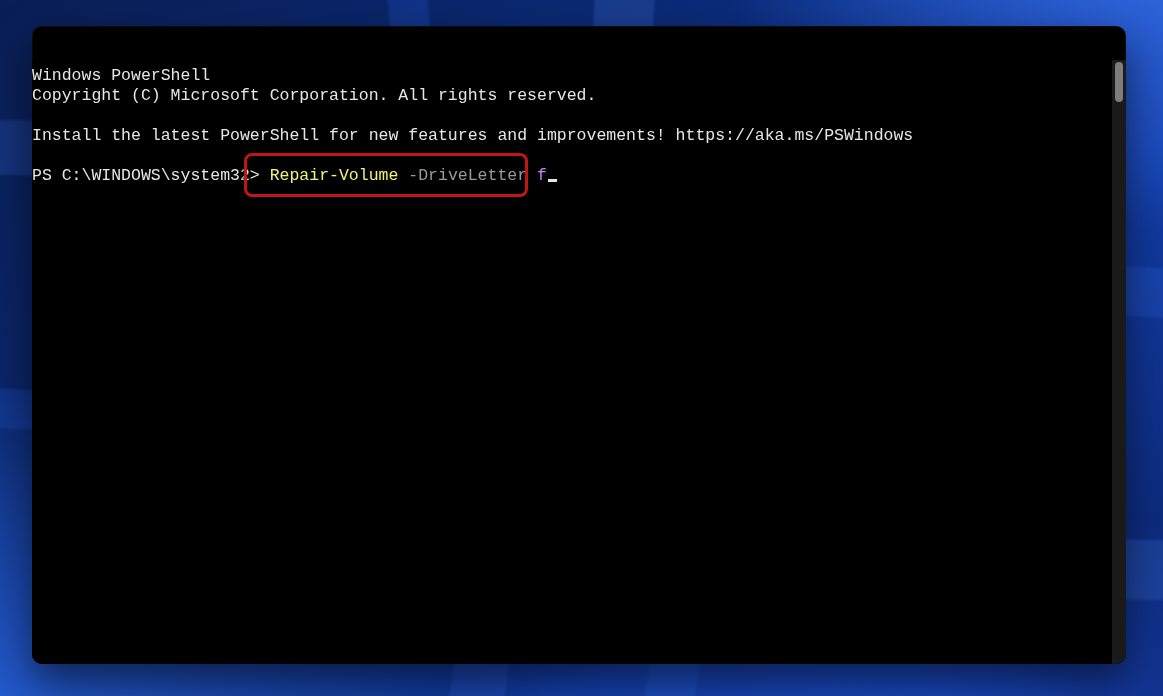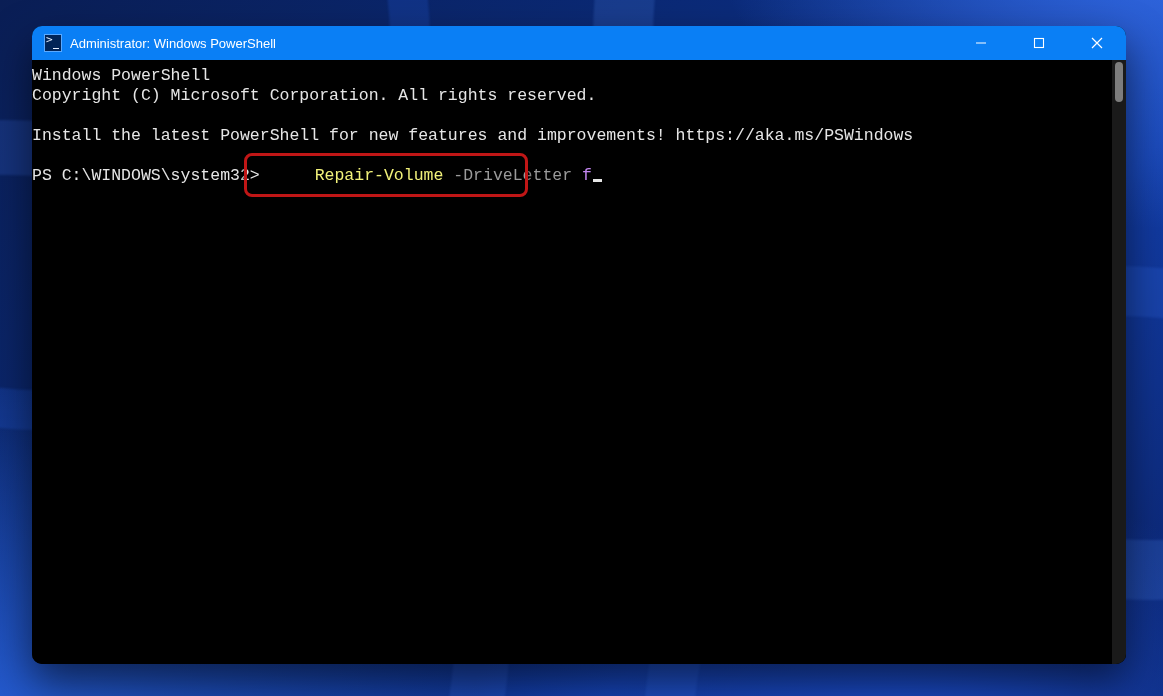--- a/index.html
+++ b/index.html
@@ -150,55 +150,34 @@
   
   .highlight-box {
     position: absolute;
     border: 3px solid #c01616;
     border-radius: 8px;
     box-shadow: 0 3px 6px rgba(0,0,0,0.6);
     pointer-events: none;
     background: rgba(0,0,0,0);
   }
 
-  .cmd-wrap { position: relative; display: inline; margin-left: 45px; }
+  .cmd-wrap { position: relative; display: inline; }
 </style>
 </head>
 <body>
 
 <div class="wallpaper">
   <div class="swirl s1"></div>
   <div class="swirl s2"></div>
   <div class="swirl s3"></div>
   <div class="swirl s4"></div>
 </div>
 
 <div class="window">
 
-  <div class="titlebar">
-    <span class="app-icon"></span>
-    <span class="title">Administrator: Windows PowerShell</span>
-    <div class="win-controls">
-      <div class="win-btn">
-        <svg width="12" height="12" viewBox="0 0 12 12">
-            <rect x="1" y="5.5" width="10" height="1" fill="#fff"></rect>
-          </svg>
-      </div>
-      <div class="win-btn">
-        <svg width="12" height="12" viewBox="0 0 12 12">
-            <rect x="1.5" y="1.5" width="9" height="9" fill="none" stroke="#fff" stroke-width="1.1"></rect>
-          </svg>
-      </div>
-      <div class="win-btn close">
-        <svg width="12" height="12" viewBox="0 0 12 12">
-            <path d="M1 1 L11 11 M11 1 L1 11" stroke="#fff" stroke-width="1.2"></path>
-          </svg>
-      </div>
-    </div>
-  </div>
 
   <div class="terminal-wrap">
     <div class="terminal"><div class="line">Windows PowerShell</div><div class="line">Copyright (C) Microsoft Corporation. All rights reserved.</div><div class="line"></div><div class="line">Install the latest PowerShell for new features and improvements! https://aka.ms/PSWindows</div><div class="line"></div><div class="line"><span>PS C:\WINDOWS\system32&gt; </span><span class="cmd-wrap"><span class="c-yellow">Repair-Volume</span><span class="c-grey"> -DriveLetter </span><span class="c-purple">f</span><span class="cursor"></span></span></div></div>
 
     <div class="vscroll">
       <div class="thumb"></div>
     </div>
 
     <div class="highlight-box" style="left:212px; top:93px; width:278px; height:38px;"></div>
   </div>

